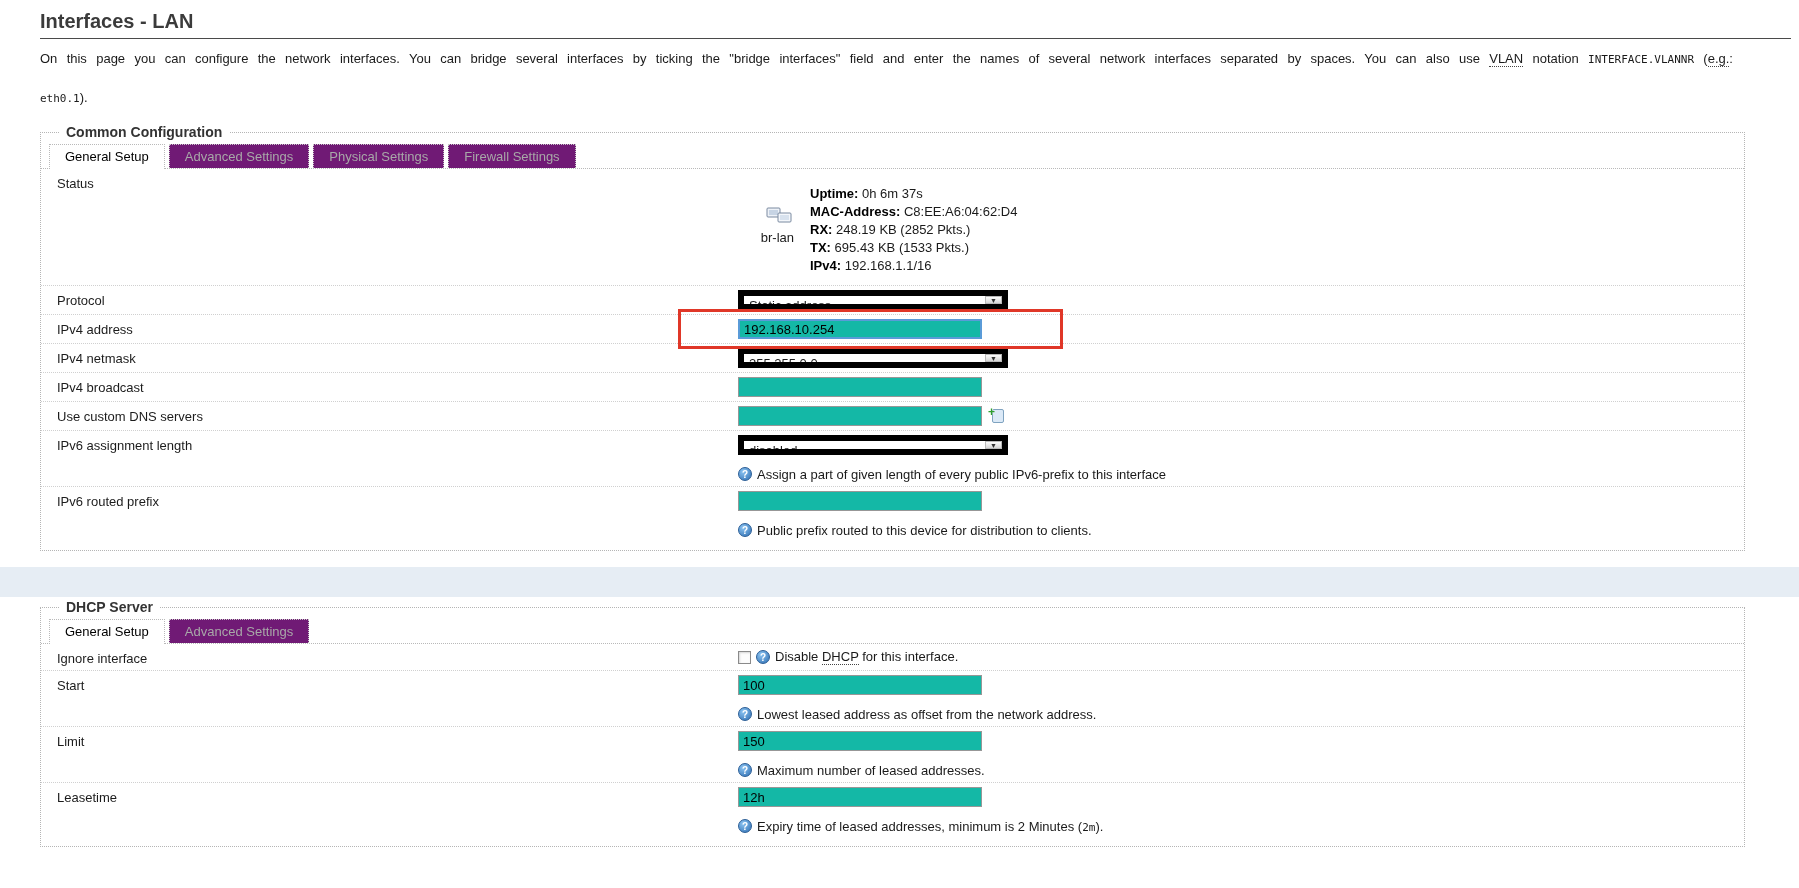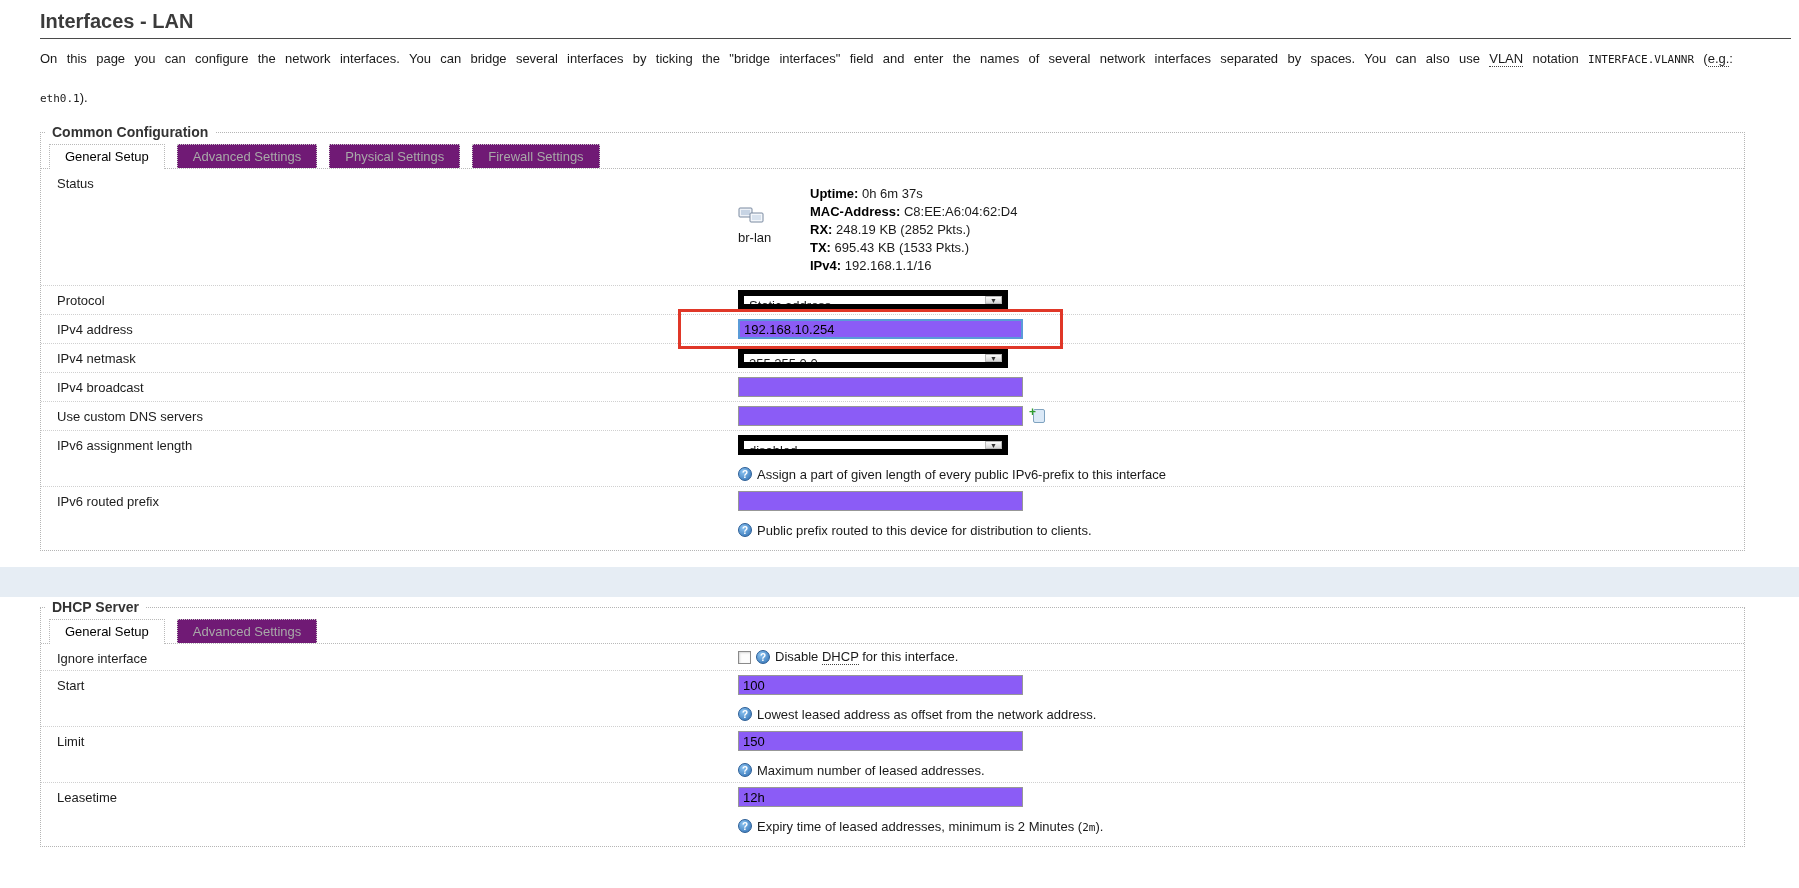--- a/index.html
+++ b/index.html
@@ -6,53 +6,53 @@
   html,body { width:1799px; height:888px; overflow:hidden; background:#fff;
     font-family:"Liberation Sans", sans-serif; font-size:13px; color:#1a1a1a; }
   .content { padding:0 54px 0 40px; }
   .page-title { font-size:20px; font-weight:bold; color:#3b3b3b; padding:10px 0 5px 0;
     border-bottom:1px solid #4a4a4a; margin-right:-46px; }
   .desc { margin:10px 12px 0 0; line-height:19px; text-align:justify; }
   .jline::after { content:""; display:inline-block; width:100%; line-height:0; vertical-align:bottom; }
   .mono { font-family:"DejaVu Sans Mono", monospace; font-size:11px;margin-top:12px; }
   .dotted-u { border-bottom:1px dotted #444; }
   fieldset { border:1px dotted #b5b5b5; background:#fff; padding:0 0 8px 0; margin-top:16px; }
-  legend { font-weight:bold; font-size:14px; color:#333; padding:0 7px; margin-left:4px; }
-  
-  .tabstrip { display:flex; gap:12px; padding:4px 0 0 8px; border-bottom:1px dotted #b9b9b9; align-items:flex-start; }
+  legend { font-weight:bold; font-size:14px; color:#333; padding:0 7px; margin-left:18px; }
+  
+  .tabstrip { display:flex; gap:4px; padding:4px 0 0 8px; border-bottom:1px dotted #b9b9b9; align-items:flex-start; }
   .tab { padding:4px 15px 4px 15px; border:1px dotted #c9c9c9; border-bottom:none; background:#701a75;
     color:#a8a8a8; cursor:pointer; position:relative; }
   .tab.active { background:#fff; color:#000; border-color:#b9b9b9; margin-bottom:-1px; padding-bottom:5px; }
   
   .row { display:flex; align-items:flex-start; padding:4px 0 4px 16px; border-bottom:1px dotted #d0d0d0; }
   .row:last-child { border-bottom:none; }
   .row-label { width:681px; flex:none; padding-top:3px; color:#1c1c1c; }
   .ctrl-col { display:flex; flex-direction:column; gap:11px; }
   
-  .tinput { width:285px; height:20px; border:1px solid #979797; padding:1px 4px; font-size:13px;
-    font-family:"Liberation Sans", sans-serif; background:#8b5cf6; color:#000; }
+  .tinput { width:244px; height:20px; border:1px solid #979797; padding:1px 4px; font-size:13px;
+    font-family:"Liberation Sans", sans-serif; background:#14b8a6; color:#000; }
   .tinput.focused { border:2px solid #5a9bd8; }
   .selectbox { width:270px; height:20px; border:6px solid #000000; background:#fff; display:flex; align-items:stretch; cursor:pointer; }
   .selectbox .val { flex:1; padding:2px 5px; white-space:nowrap; overflow:hidden; }
   .selectbox .dd { width:17px; border:1px solid #b9b9b9; background:linear-gradient(#fdfdfd,#d6d6d6);
     display:flex; align-items:center; justify-content:center; font-size:7px; color:#333; }
   .helpline { display:flex; align-items:flex-start; gap:5px; padding-top:1px; }
   .help-icon { width:14px; height:14px; flex:none; border-radius:50%; color:#fff; font-size:10px; font-weight:bold;
     line-height:14px; text-align:center; background:radial-gradient(circle at 35% 30%, #8cc4f2, #2f6fb2);
     border:1px solid #2a5d96; }
   .checkbox { width:13px; height:13px; border:1px solid #8a8a8a; background:#fcfcfc; display:inline-block;
     box-shadow:inset 1px 1px 2px rgba(0,0,0,0.15); flex:none; margin-top:1px; cursor:pointer; }
   .add-icon { width:16px; height:16px; position:relative; margin-left:6px; cursor:pointer; flex:none; }
   .add-icon .sheet { position:absolute; right:0; top:1px; width:12px; height:14px; background:#dbe9f7;
     border:1px solid #7fa3c0; border-radius:2px; }
   .add-icon .plus { position:absolute; left:0; top:-3px; color:#2f9e2f; font-weight:bold; font-size:12px;
     text-shadow:0 0 1px #fff; }
   
   .statusblock { display:flex; gap:16px; padding:12px 0 6px 0; }
-  .iface-box { text-align:left; padding-top:22px; width:56px; }
+  .iface-box { text-align:right; padding-top:22px; width:56px; }
   .iface-box .ifname { margin-top:2px; }
   .status-info { line-height:18px; }
   .status-info b { color:#000; }
   
   .ctrl-wrap { position:relative; display:inline-block; }
   .annotation { position:absolute; border:3px solid #e03728; pointer-events:none; z-index:5; }
   .ann-ip { left:-60px; top:-10px; width:385px; height:40px; }
   
   .band { height:30px; background:#e6edf4; margin-top:16px; }
 </style>

